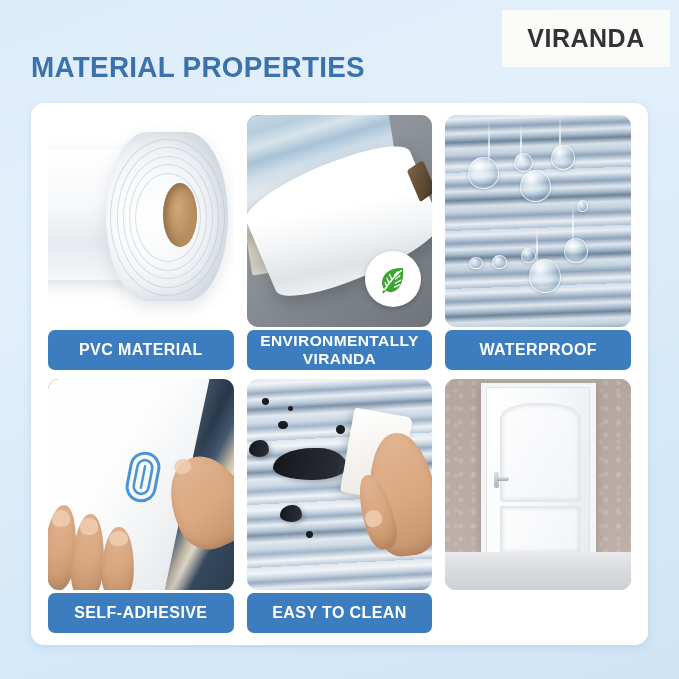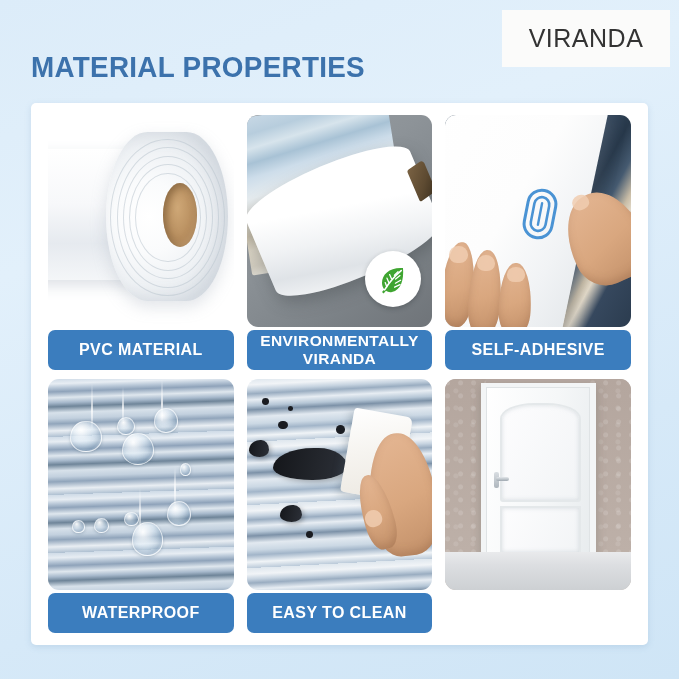--- a/index.html
+++ b/index.html
@@ -26,21 +26,21 @@
     top: 10px;
     width: 168px;
     height: 57px;
     background: #fbfbfa;
     display: flex;
     align-items: center;
     justify-content: center;
   }
   .brand-badge span {
     font-size: 25px;
-    font-weight: normal;
+    font-weight: bold;
     letter-spacing: 0.5px;
     color: #333333;
     font-family: "Liberation Sans", sans-serif;
   }
   .page-title {
     position: absolute;
     left: 31px;
     top: 51px;
     font-size: 29px;
     font-weight: bold;
@@ -52,21 +52,21 @@
   }
 
   
   .card {
     position: absolute;
     left: 31px;
     top: 103px;
     width: 617px;
     height: 542px;
     background: #ffffff;
-    border-radius: 5px;
+    border-radius: 13px;
     box-shadow: 0 2px 6px rgba(110,150,185,0.22);
   }
   .grid {
     position: absolute;
     left: 17px;
     top: 12px;
     width: 583px;
     height: 518px;
     display: grid;
     grid-template-columns: repeat(3, 1fr);
@@ -401,66 +401,66 @@
                 <path d="M22 9.8l-3.6 3.4M24 13.6l-4.4 3.4M24.6 18.2l-5.2 3M24 22.6l-5.4 2.6M13.6 12.6l1.8 4M11 16.2l1.8 4.4M9.2 20.6l1.6 4.2" stroke="#ffffff" stroke-width="1.3" fill="none" stroke-linecap="round"></path>
               </svg>
             </div>
           </div>
         </div>
         <div class="label two-line">ENVIRONMENTALLY VIRANDA</div>
       </div>
 
       <div class="tile">
         <div class="thumb">
-          <div class="sa-bg">
-            <div class="sa-marble"></div>
-            <div class="sa-peel"></div>
-
-            <div class="sa-hand" style="left:66%;top:36%;width:40%;height:44%;transform:rotate(-24deg);"></div>
-            <div class="sa-nail" style="left:68%;top:38%;width:9%;height:7%;transform:rotate(-24deg);"></div>
-
-            <div class="sa-hand" style="left:-2%;top:60%;width:17%;height:40%;transform:rotate(6deg);"></div>
-            <div class="sa-hand" style="left:13%;top:64%;width:17%;height:40%;transform:rotate(4deg);"></div>
-            <div class="sa-hand" style="left:29%;top:70%;width:17%;height:34%;transform:rotate(2deg);"></div>
-            <div class="sa-nail" style="left:2%;top:62%;width:10%;height:8%;"></div>
-            <div class="sa-nail" style="left:17%;top:66%;width:10%;height:8%;"></div>
-            <div class="sa-nail" style="left:33%;top:72%;width:10%;height:7%;"></div>
-
-            <svg class="clip-icon" viewBox="0 0 34 54">
-              <rect x="3" y="3" width="28" height="48" rx="14" fill="none" stroke="#4a93d4" stroke-width="3"></rect>
-              <rect x="9.5" y="10" width="15" height="34" rx="7.5" fill="none" stroke="#4a93d4" stroke-width="2.6"></rect>
-              <line x1="17" y1="16" x2="17" y2="38" stroke="#4a93d4" stroke-width="2.4" stroke-linecap="round"></line>
-            </svg>
-          </div>
-        </div>
-        <div class="label">SELF-ADHESIVE</div>
-      </div>
-
-      <div class="tile">
-        <div class="thumb">
           <div class="wood-bg">
             <div class="trail" style="left:23%;top:2%;height:22%;"></div>
             <div class="trail" style="left:40%;top:4%;height:16%;"></div>
             <div class="trail" style="left:61%;top:0%;height:20%;"></div>
             <div class="trail" style="left:68%;top:42%;height:18%;"></div>
             <div class="trail" style="left:49%;top:52%;height:20%;"></div>
 
             <div class="drop" style="left:12%;top:20%;width:16%;height:14%;"></div>
             <div class="drop" style="left:37%;top:18%;width:9%;height:8%;"></div>
             <div class="drop" style="left:40%;top:26%;width:16%;height:14%;"></div>
             <div class="drop" style="left:57%;top:14%;width:12%;height:11%;"></div>
             <div class="drop" style="left:64%;top:58%;width:12%;height:11%;"></div>
             <div class="drop" style="left:45%;top:68%;width:16%;height:15%;"></div>
             <div class="drop" style="left:13%;top:67%;width:6%;height:5%;"></div>
             <div class="drop" style="left:25%;top:66%;width:7%;height:6%;"></div>
             <div class="drop" style="left:41%;top:63%;width:7%;height:6%;"></div>
             <div class="drop" style="left:71%;top:40%;width:5%;height:5%;"></div>
           </div>
         </div>
         <div class="label">WATERPROOF</div>
+      </div>
+
+      <div class="tile">
+        <div class="thumb">
+          <div class="sa-bg">
+            <div class="sa-marble"></div>
+            <div class="sa-peel"></div>
+
+            <div class="sa-hand" style="left:66%;top:36%;width:40%;height:44%;transform:rotate(-24deg);"></div>
+            <div class="sa-nail" style="left:68%;top:38%;width:9%;height:7%;transform:rotate(-24deg);"></div>
+
+            <div class="sa-hand" style="left:-2%;top:60%;width:17%;height:40%;transform:rotate(6deg);"></div>
+            <div class="sa-hand" style="left:13%;top:64%;width:17%;height:40%;transform:rotate(4deg);"></div>
+            <div class="sa-hand" style="left:29%;top:70%;width:17%;height:34%;transform:rotate(2deg);"></div>
+            <div class="sa-nail" style="left:2%;top:62%;width:10%;height:8%;"></div>
+            <div class="sa-nail" style="left:17%;top:66%;width:10%;height:8%;"></div>
+            <div class="sa-nail" style="left:33%;top:72%;width:10%;height:7%;"></div>
+
+            <svg class="clip-icon" viewBox="0 0 34 54">
+              <rect x="3" y="3" width="28" height="48" rx="14" fill="none" stroke="#4a93d4" stroke-width="3"></rect>
+              <rect x="9.5" y="10" width="15" height="34" rx="7.5" fill="none" stroke="#4a93d4" stroke-width="2.6"></rect>
+              <line x1="17" y1="16" x2="17" y2="38" stroke="#4a93d4" stroke-width="2.4" stroke-linecap="round"></line>
+            </svg>
+          </div>
+        </div>
+        <div class="label">SELF-ADHESIVE</div>
       </div>
 
       <div class="tile">
         <div class="thumb">
           <div class="wood-bg pale">
             <div class="stain" style="left:8%;top:9%;width:4%;height:3.4%;"></div>
             <div class="stain" style="left:22%;top:13%;width:3%;height:2.4%;"></div>
             <div class="stain" style="left:17%;top:20%;width:5%;height:4%;"></div>
             <div class="stain" style="left:48%;top:22%;width:5%;height:4.2%;"></div>
             <div class="stain smear" style="left:14%;top:33%;width:40%;height:15%;"></div>

